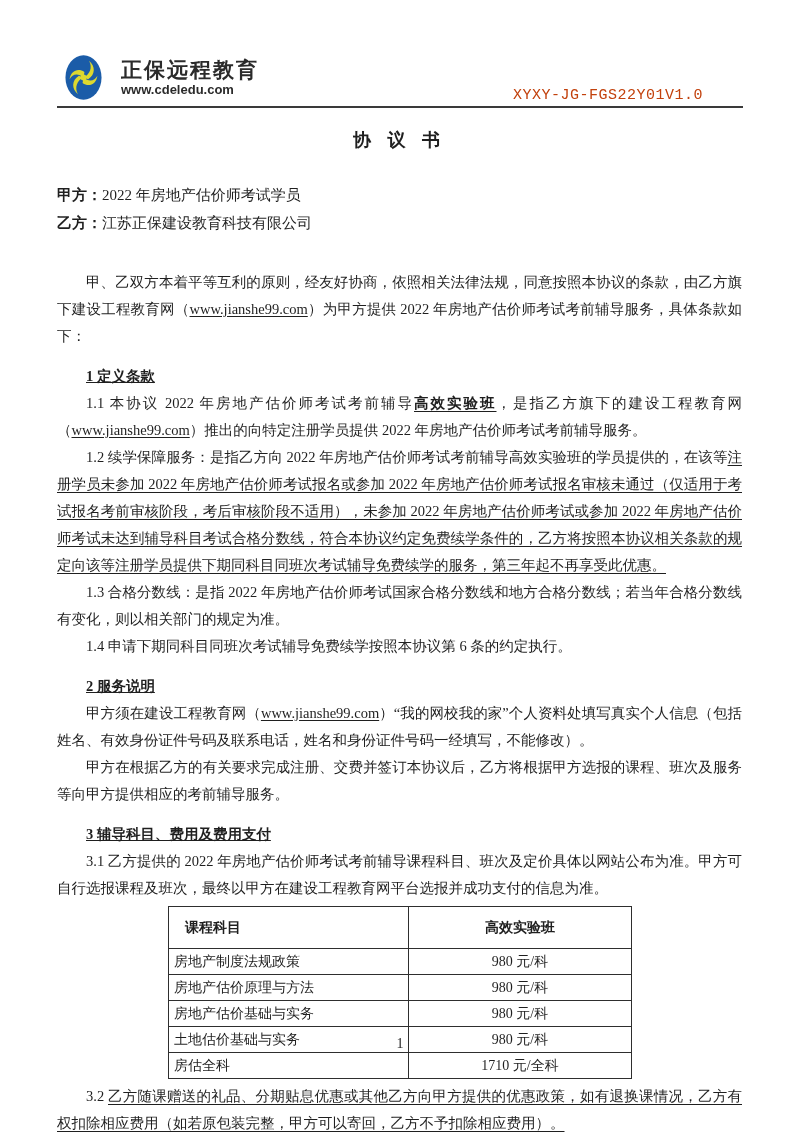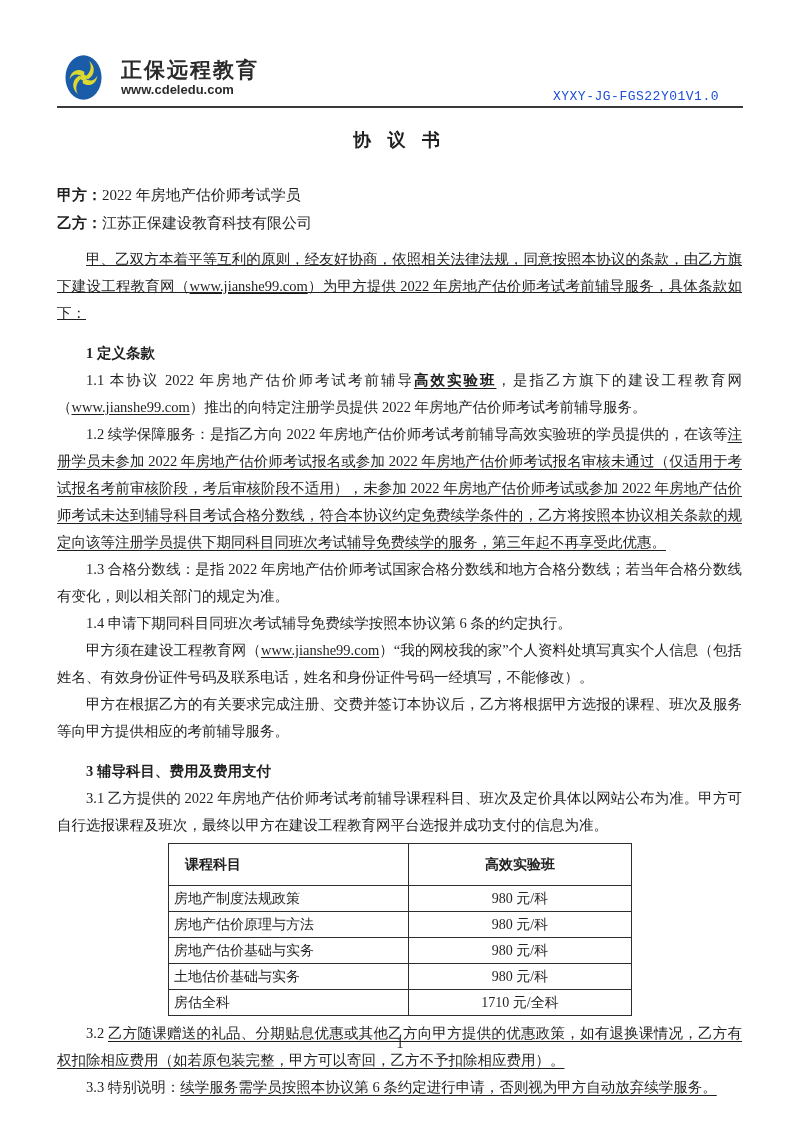--- a/index.html
+++ b/index.html
@@ -24,39 +24,39 @@
   .brand-text { display: flex; flex-direction: column; line-height: 1.1; }
   .brand-name {
     font-family: "Liberation Sans", "DejaVu Sans", sans-serif;
     font-weight: bold; font-size: 21px; color: #2b2b2b; letter-spacing: 2px;
   }
   .brand-site {
     font-family: "Liberation Sans", "DejaVu Sans", sans-serif;
     font-weight: bold; font-size: 13px; color: #2b2b2b; margin-top: 2px;
   }
   .doc-code {
-    position: absolute; right: 24px; bottom: 2px;
+    position: absolute; right: 40px; bottom: 2px;
     font-family: "Liberation Mono", "DejaVu Sans Mono", monospace;
-    font-size: 13px; color: #1d4ed8; letter-spacing: 0.5px;
+    font-size: 15px; color: #c2410c; letter-spacing: 0.5px;
   }
   
   .content { position: absolute; left: 57px; right: 58px; top: 128px; }
   .doc-title { text-align: center; font-size: 18px; font-weight: bold; letter-spacing: 6px; }
 
   .parties { margin-top: 29px; font-size: 15px; line-height: 28px; }
   .party b { font-weight: bold; }
 
   p.para {
     font-size: 14.5px; line-height: 27px;
     text-align: justify; text-indent: 2em;
   }
-  .intro { margin-top: 9px; text-decoration: underline; }
+  .intro { margin-top: 32px; }
   .sec-heading {
     font-size: 14.5px; font-weight: bold; line-height: 27px;
-    text-indent: 2em; margin-top: 13px;
+    text-indent: 2em; margin-top: 13px; text-decoration: underline;
   }
   .bold-para { font-weight: normal; }
   .u { text-decoration: underline; text-underline-offset: 3px; }
   .url { text-decoration: underline; text-underline-offset: 2px; color: #1f1f1f; cursor: pointer; }
 
   
   .price-table {
     border-collapse: collapse; margin: 4px 0 4px 111px;
     width: 463px; font-size: 14px; color: #1f1f1f;
     table-layout: fixed;
@@ -117,20 +117,21 @@
     <div class="sec-heading">1 定义条款</div>
 
     <p class="para"><span>1.1 本协议 2022 年房地产估价师考试考前辅导</span><b class="u">高效实验班</b><span>，是指乙方旗下的建设工程教育网（</span><span class="url">www.jianshe99.com</span><span>）推出的向特定注册学员提供 2022 年房地产估价师考试考前辅导服务。</span></p>
 
     <p class="para bold-para"><span>1.2 续学保障服务：是指乙方向 2022 年房地产估价师考试考前辅导高效实验班的学员提供的，在该等</span><span class="u">注册学员未参加 2022 年房地产估价师考试报名或参加 2022 年房地产估价师考试报名审核未通过（仅适用于考试报名考前审核阶段，考后审核阶段不适用），未参加 2022 年房地产估价师考试或参加 2022 年房地产估价师考试未达到辅导科目考试合格分数线，符合本协议约定免费续学条件的，乙方将按照本协议相关条款的规定向该等注册学员提供下期同科目同班次考试辅导免费续学的服务，第三年起不再享受此优惠。</span></p>
 
     <p class="para">1.3 合格分数线：是指 2022 年房地产估价师考试国家合格分数线和地方合格分数线；若当年合格分数线有变化，则以相关部门的规定为准。</p>
 
     <p class="para">1.4 申请下期同科目同班次考试辅导免费续学按照本协议第 6 条的约定执行。</p>
 
+    <div class="sec-heading">2 服务说明</div>
 
     <p class="para"><span>甲方须在建设工程教育网（</span><span class="url">www.jianshe99.com</span><span>）“我的网校我的家”个人资料处填写真实个人信息（包括姓名、有效身份证件号码及联系电话，姓名和身份证件号码一经填写，不能修改）。</span></p>
 
     <p class="para">甲方在根据乙方的有关要求完成注册、交费并签订本协议后，乙方将根据甲方选报的课程、班次及服务等向甲方提供相应的考前辅导服务。</p>
 
     <div class="sec-heading">3 辅导科目、费用及费用支付</div>
 
     <p class="para">3.1 乙方提供的 2022 年房地产估价师考试考前辅导课程科目、班次及定价具体以网站公布为准。甲方可自行选报课程及班次，最终以甲方在建设工程教育网平台选报并成功支付的信息为准。</p>
 
     <table class="price-table">

